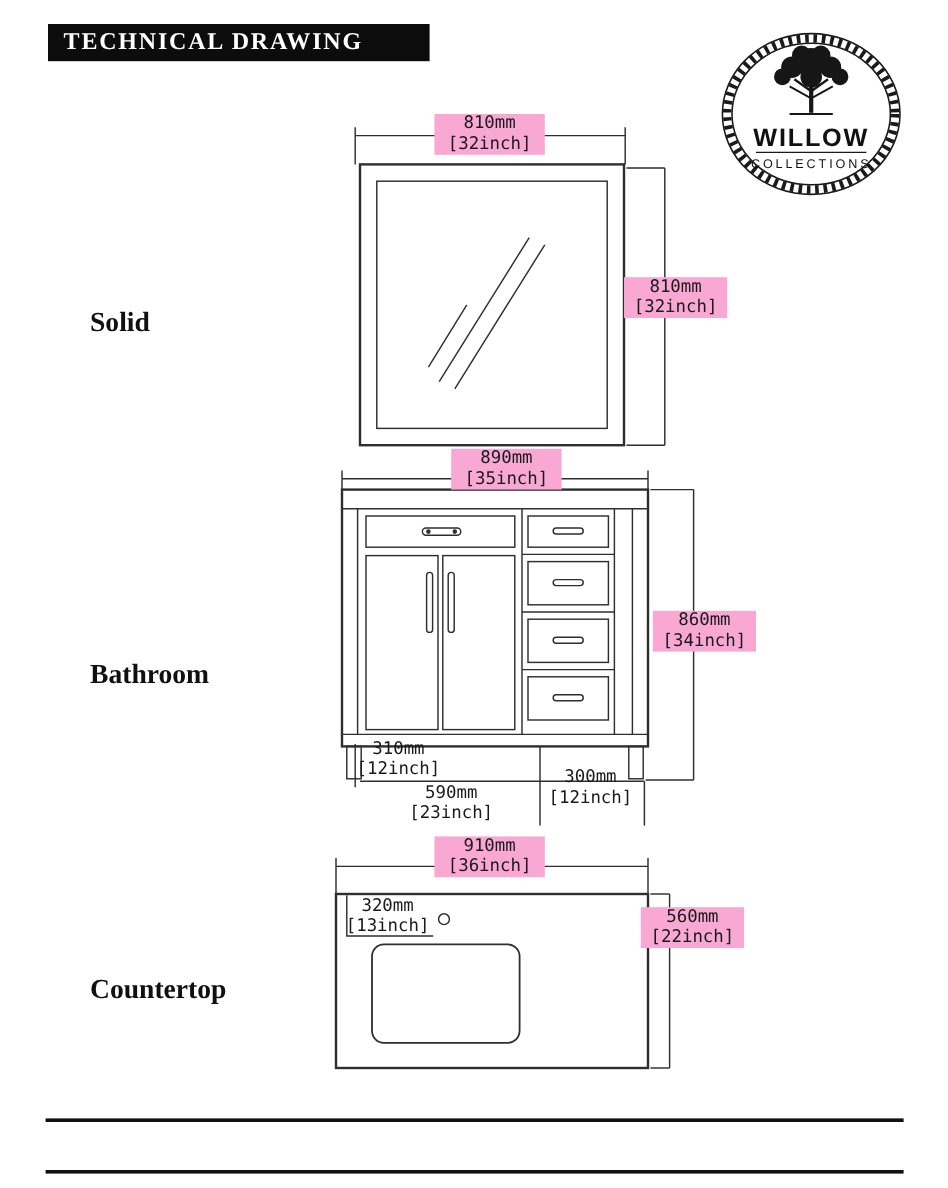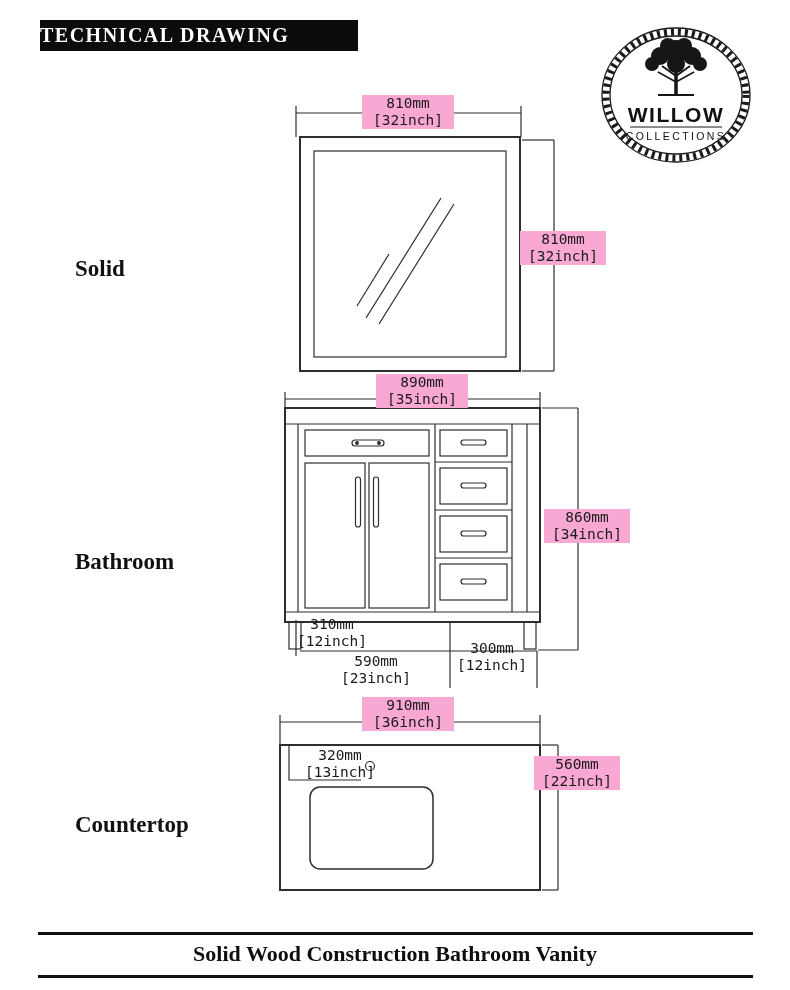--- a/index.html
+++ b/index.html
@@ -1,20 +1,20 @@
 <!DOCTYPE html>
 <html><head>
 <meta charset="utf-8">
 <style>
   *{margin:0;padding:0;box-sizing:border-box}
   html,body{width:790px;height:990px;background:#fff}
   .page{position:relative;width:790px;height:990px;background:#fff;overflow:hidden}
   svg.art{position:absolute;left:0;top:0;z-index:1}
   .titlebar{position:absolute;left:40px;top:20px;width:318px;height:31px;background:#0c0c0c;color:#fff;z-index:3;
-    display:flex;align-items:center;font-family:"Liberation Serif",serif;font-weight:bold;
+    display:flex;align-items:center;padding-left:13px;font-family:"Liberation Serif",serif;font-weight:bold;
     font-size:20px;letter-spacing:1.5px}
   .sec{position:absolute;z-index:2;font-family:"Liberation Serif",serif;font-weight:bold;font-size:23px;color:#101010}
   .dim{position:absolute;z-index:2;font-family:"DejaVu Sans Mono",monospace;font-size:14.5px;line-height:17px;
     color:#1a1a1a;text-align:center;background:#f9a8d4}
   .dim.nobg{background:transparent}
   .dim span{display:block;white-space:nowrap}
   .note{position:absolute;left:0;top:903px;width:790px;text-align:center;font-size:18px;color:#0f0f0f;z-index:2;
     font-family:"Liberation Sans",sans-serif}
   .rule{position:absolute;left:38px;width:715px;height:3px;background:#101010;z-index:2}
   .ftitle{position:absolute;left:0;top:941px;width:790px;text-align:center;font-family:"Liberation Serif",serif;
@@ -162,22 +162,21 @@
   </div>
 
   <div class="dim" style="left:362px;top:697px;width:92px">
     <span>910mm</span>
     <span>[36inch]</span>
   </div>
   <div class="dim" style="left:534px;top:756px;width:86px">
     <span>560mm</span>
     <span>[22inch]</span>
   </div>
-  <div class="dim nobg" style="left:304px;top:747px;width:72px">
+  <div class="dim nobg" style="left:287px;top:747px;width:72px">
     <span>320mm</span>
     <span>[13inch]</span>
   </div>
 
   <div class="rule" style="top:932px"></div>
-  <div class="ftitle">Solid Wood Construction Bathroom Vanity</div>
   <div class="rule" style="top:975px"></div>
 
 </div>
 
 </body></html>

